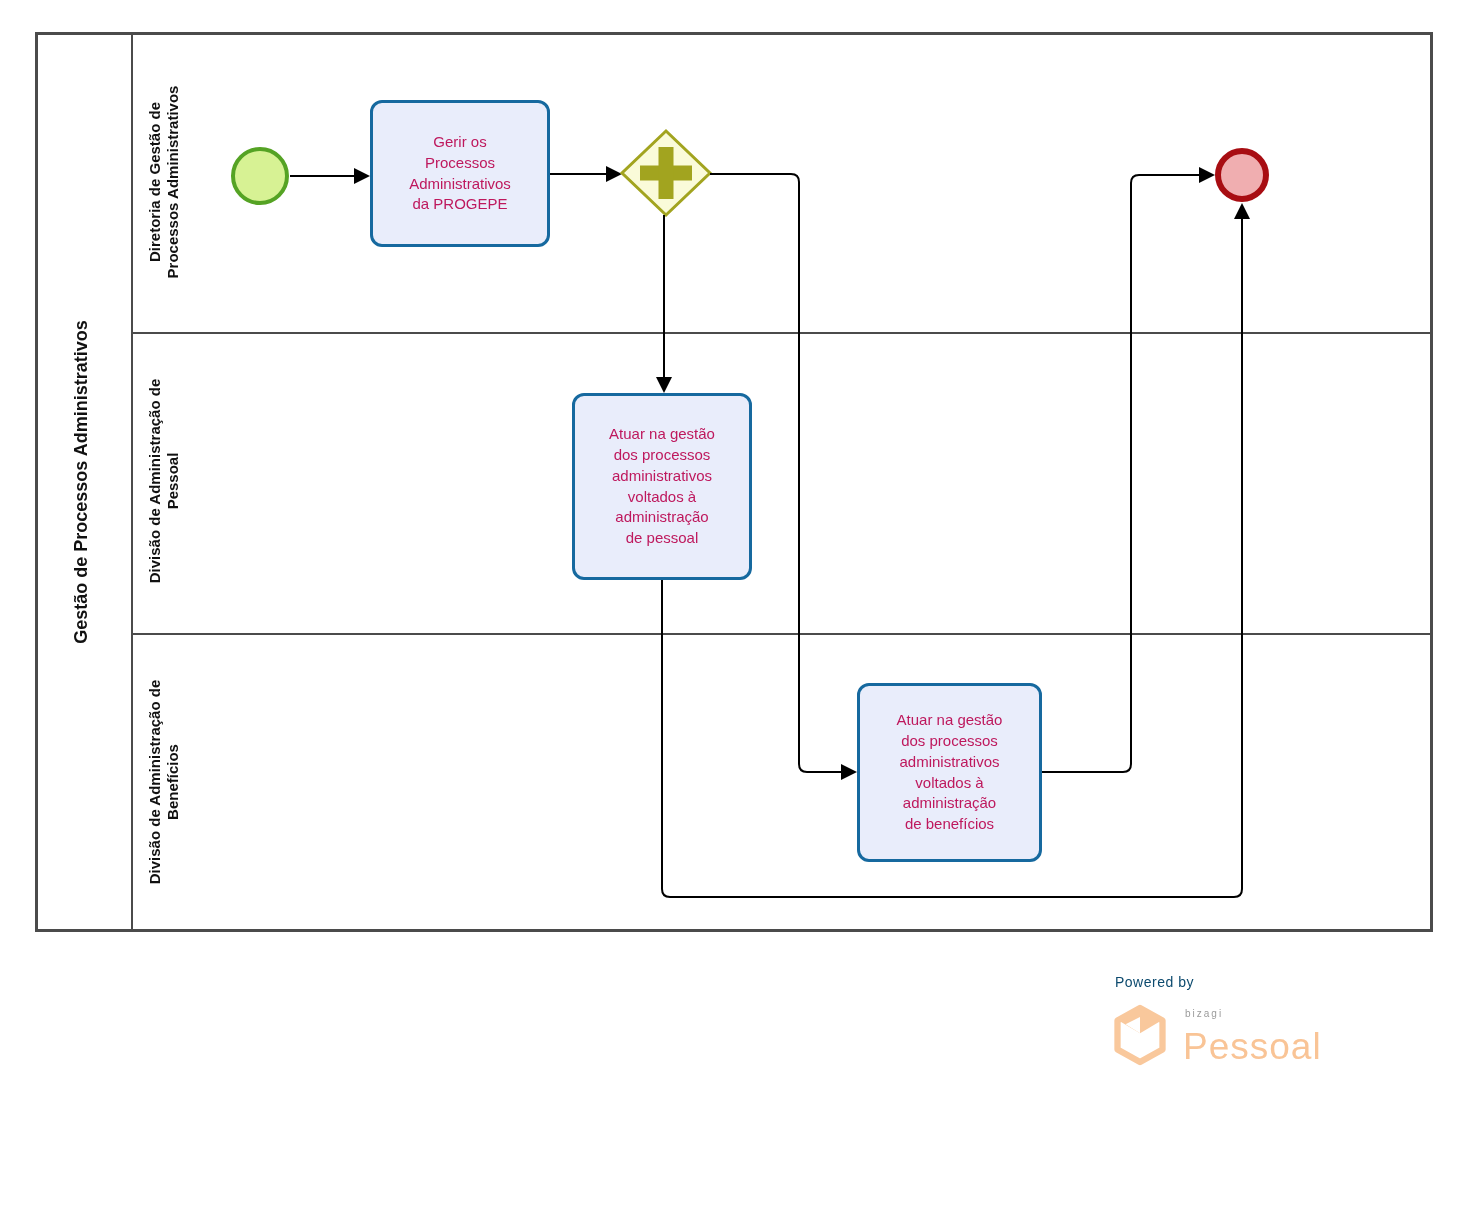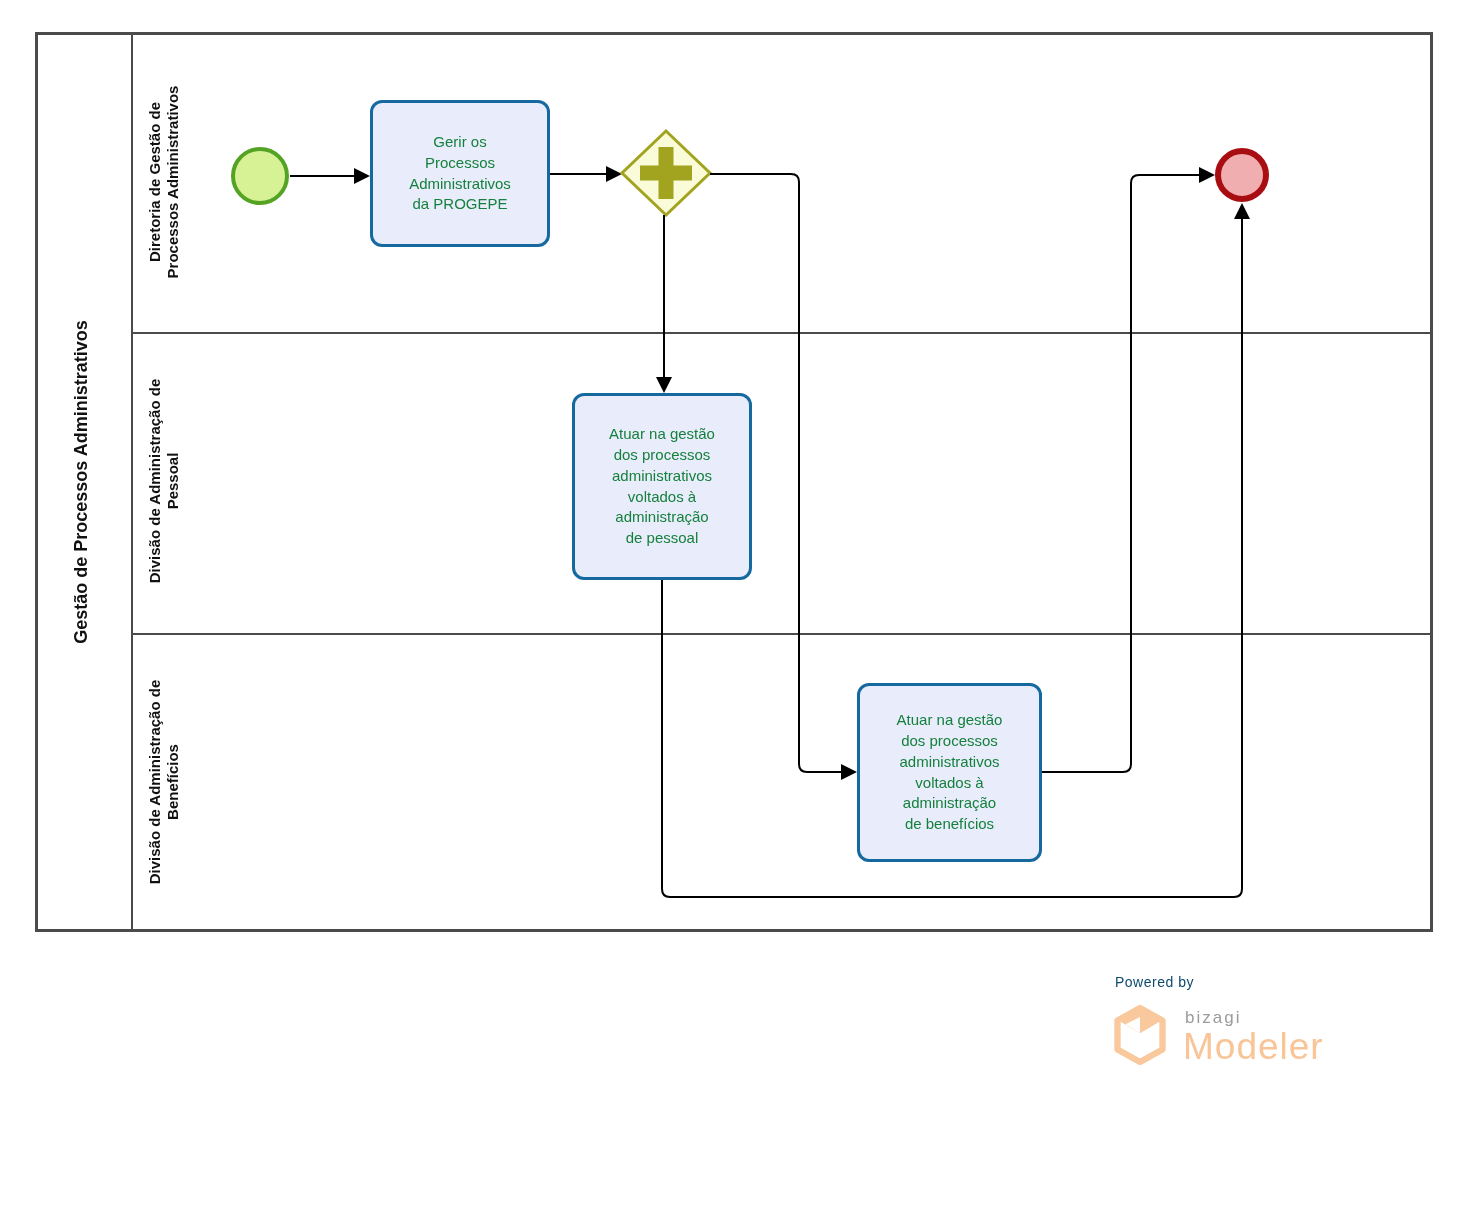--- a/index.html
+++ b/index.html
@@ -28,21 +28,21 @@
     text-align:center;color:#111111;font-weight:bold;
     line-height:1.22;
   }
   .pool-title{font-size:18px;width:560px;white-space:nowrap;}
   .lane-label{font-size:15px;width:212px;}
   
   .task{
     position:absolute;box-sizing:border-box;
     background:#e9edfb;border:3px solid #16699f;border-radius:12px;
     display:flex;align-items:center;justify-content:center;
-    text-align:center;color:#15803d;font-size:15px;line-height:1.38;
+    text-align:center;color:#be185d;font-size:15px;line-height:1.38;
   }
   .task-gerir   {left:370px;top:100px;width:180px;height:147px;padding:0 26px;}
   .task-pessoal {left:572px;top:393px;width:180px;height:187px;padding:0 31px;}
   .task-benef   {left:857px;top:683px;width:185px;height:179px;padding:0 34px;}
   .event{position:absolute;box-sizing:border-box;border-radius:50%;}
   .event-start{
     left:231px;top:147px;width:58px;height:58px;
     background:#d7f294;border:4px solid #55a324;
   }
   .event-end{
@@ -54,21 +54,21 @@
   .flow{fill:none;stroke:#000000;stroke-width:2px;}
   .arrow{fill:#000000;stroke:none;}
   
   .powered-by{
     position:absolute;left:1115px;top:974px;
     font-size:14px;color:#0c4a6e;letter-spacing:0.5px;
   }
   .brand-icon{position:absolute;left:1113px;top:1004px;}
   .brand-bizagi{
     position:absolute;left:1185px;top:1008px;
-    font-size:17px;color:#9b9b9b;letter-spacing:2px;
+    font-size:10px;color:#9b9b9b;letter-spacing:2px;
   }
   .brand-modeler{
     position:absolute;left:1183px;top:1026px;
     font-size:37px;color:#f9c496;letter-spacing:1px;
   }
 </style>
 </head>
 <body>
 
 <div class="canvas">
@@ -129,15 +129,15 @@
 
   <div class="powered-by">Powered by</div>
 
   <svg class="brand-icon" width="54" height="62" viewBox="0 0 60 68">
     <polygon points="30,4 55,18 55,50 30,64 5,50 5,18" fill="none" stroke="#f9c89c" stroke-width="7" stroke-linejoin="round"></polygon>
     <polygon points="30,6 52,19 30,32 8,19" fill="#f9c89c"></polygon>
     <polygon points="30,14 30,32 14,22" fill="#ffffff"></polygon>
   </svg>
 
   <div class="brand-bizagi">bizagi</div>
-  <div class="brand-modeler">Modeler</div>
+  <div class="brand-modeler">Pessoal</div>
 
 </div>
 
 </body></html>

